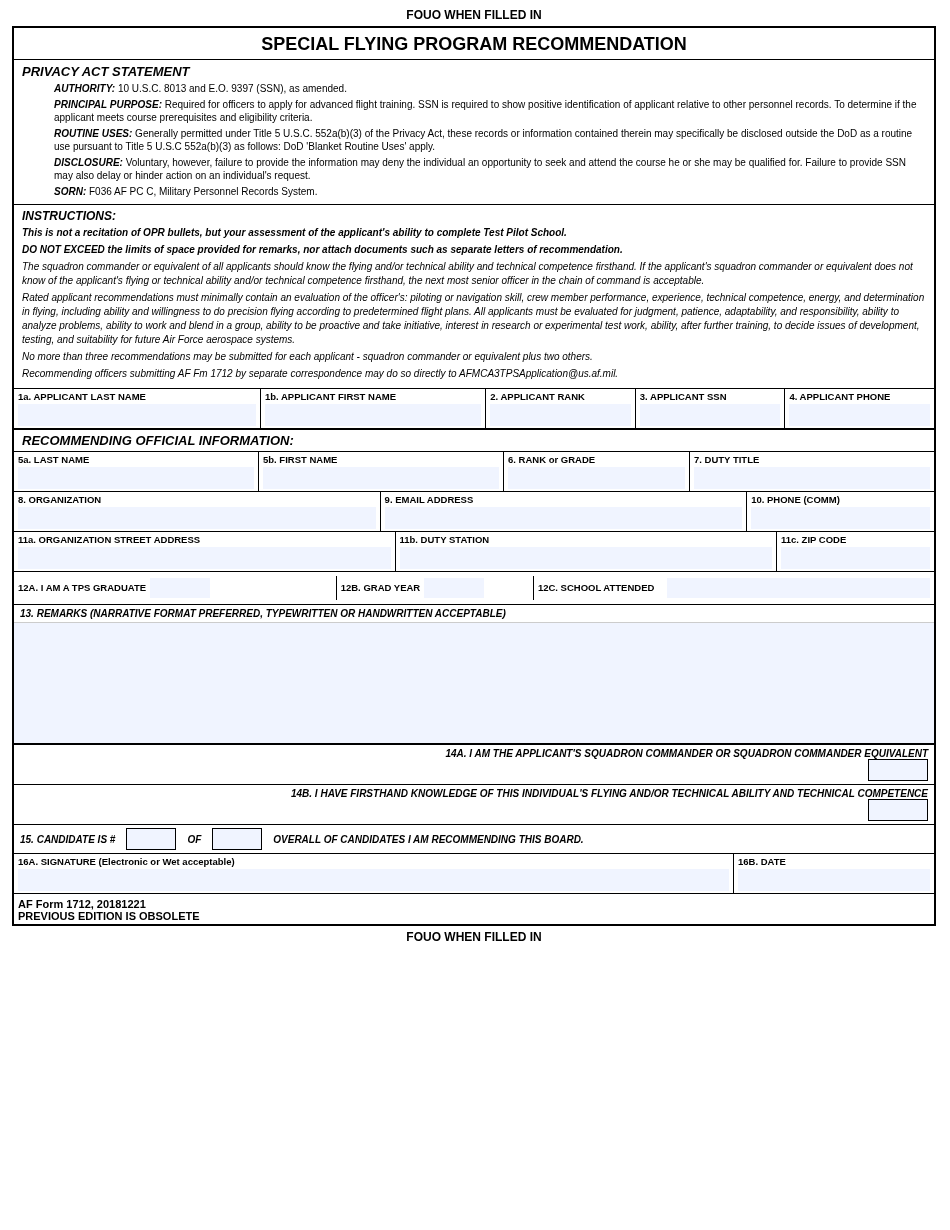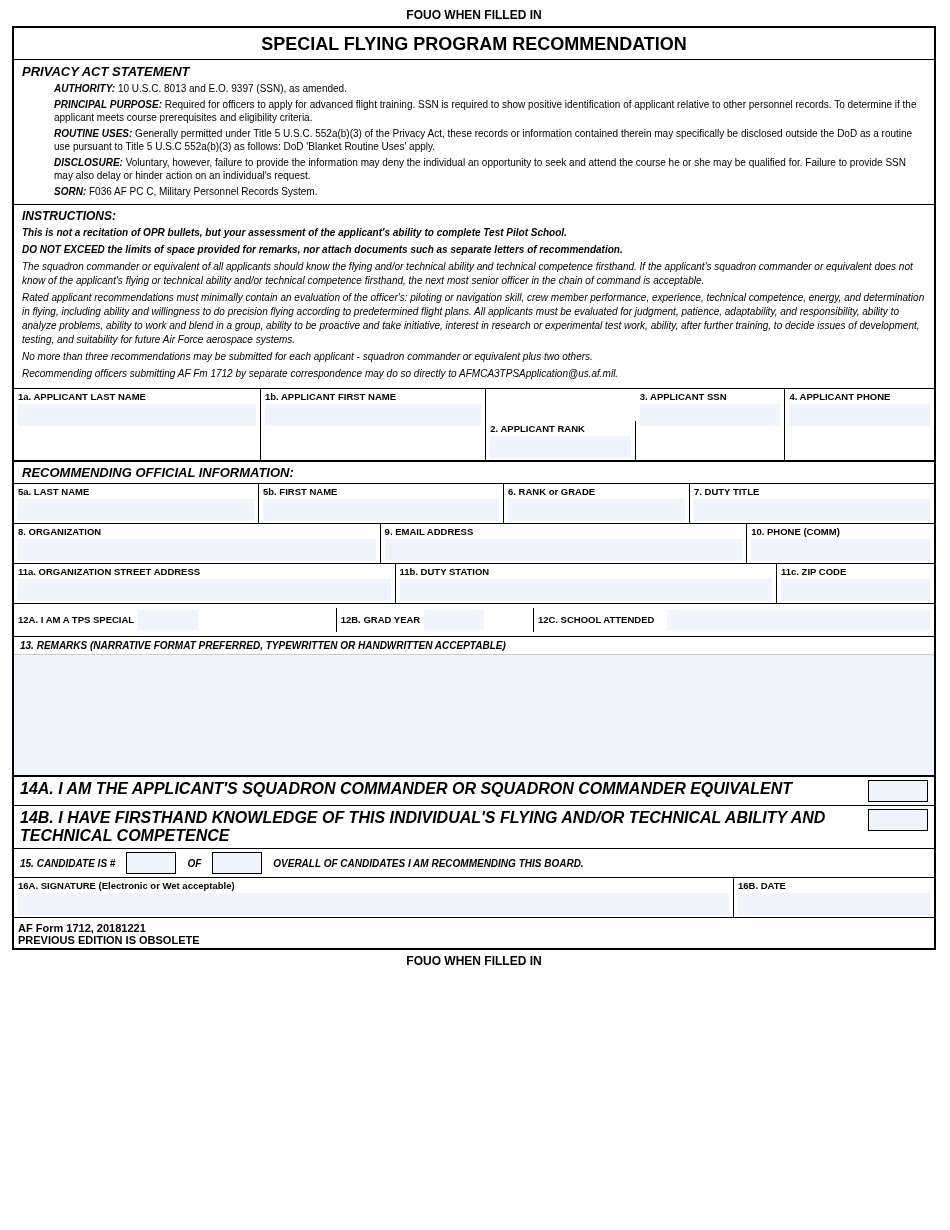--- a/index.html
+++ b/index.html
@@ -140,27 +140,28 @@
       outline: none;
       font-size: 11px;
       padding: 4px 6px;
       background: #f0f4ff;
       resize: none;
       display: block;
     }
     
     .checkbox-row {
       display: flex;
-      align-items: flex-start;
+      align-items: flex-end;
       border-bottom: 1px solid #000;
       padding: 3px 6px;
-      font-size: 16px;
+      font-size: 10px;
       font-style: italic;
       font-weight: bold;
       min-height: 28px;
+      flex-direction: column;
     }
     .checkbox-row .label-text {
       flex: 1;
     }
     .checkbox-box {
       width: 60px;
       height: 22px;
       border: 1px solid #000;
       background: #f0f4ff;
       flex-shrink: 0;
@@ -264,21 +265,21 @@
     <div class="form-fields">
       <div class="field-row">
         <div class="field-cell" style="flex: 2.2;">
           <span class="field-label">1a. APPLICANT LAST NAME</span>
           <input class="field-input" type="text" style="">
         </div>
         <div class="field-cell" style="flex: 2;">
           <span class="field-label">1b. APPLICANT FIRST NAME</span>
           <input class="field-input" type="text" style="">
         </div>
-        <div class="field-cell" style="flex: 1.3; margin-top: 32px;">
+        <div class="field-cell" style="flex: 1.3;">
           <span class="field-label">2. APPLICANT RANK</span>
           <input class="field-input" type="text" style="">
         </div>
         <div class="field-cell" style="flex: 1.3;">
           <span class="field-label">3. APPLICANT SSN</span>
           <input class="field-input" type="text" style="">
         </div>
         <div class="field-cell" style="flex: 1.3;">
           <span class="field-label">4. APPLICANT PHONE</span>
           <input class="field-input" type="text" style="">
@@ -334,21 +335,21 @@
           <input class="field-input" type="text" style="">
         </div>
         <div class="field-cell" style="flex: 1.2;">
           <span class="field-label">11c. ZIP CODE</span>
           <input class="field-input" type="text" style="">
         </div>
       </div>
 
       <div class="field-row" style="align-items: center; min-height: 32px;">
         <div class="field-cell" style="flex: 2; flex-direction: row; align-items: center; gap: 4px;">
-          <span class="field-label" style="white-space:nowrap;">12A. I AM A TPS SPECIAL</span>
+          <span class="field-label" style="white-space:nowrap;">12A. I AM A TPS GRADUATE</span>
           <input class="field-input" type="text" style="width: 60px; min-height: 20px;">
         </div>
         <div class="field-cell" style="flex: 1.2; flex-direction: row; align-items: center; gap: 4px;">
           <span class="field-label" style="white-space:nowrap;">12B. GRAD YEAR</span>
           <input class="field-input" type="text" style="width: 60px; min-height: 20px;">
         </div>
         <div class="field-cell" style="flex: 2.5; flex-direction: row; align-items: center; gap: 13px;">
           <span class="field-label" style="white-space:nowrap;">12C. SCHOOL ATTENDED</span>
           <input class="field-input" type="text" style="min-height: 20px;">
         </div>

